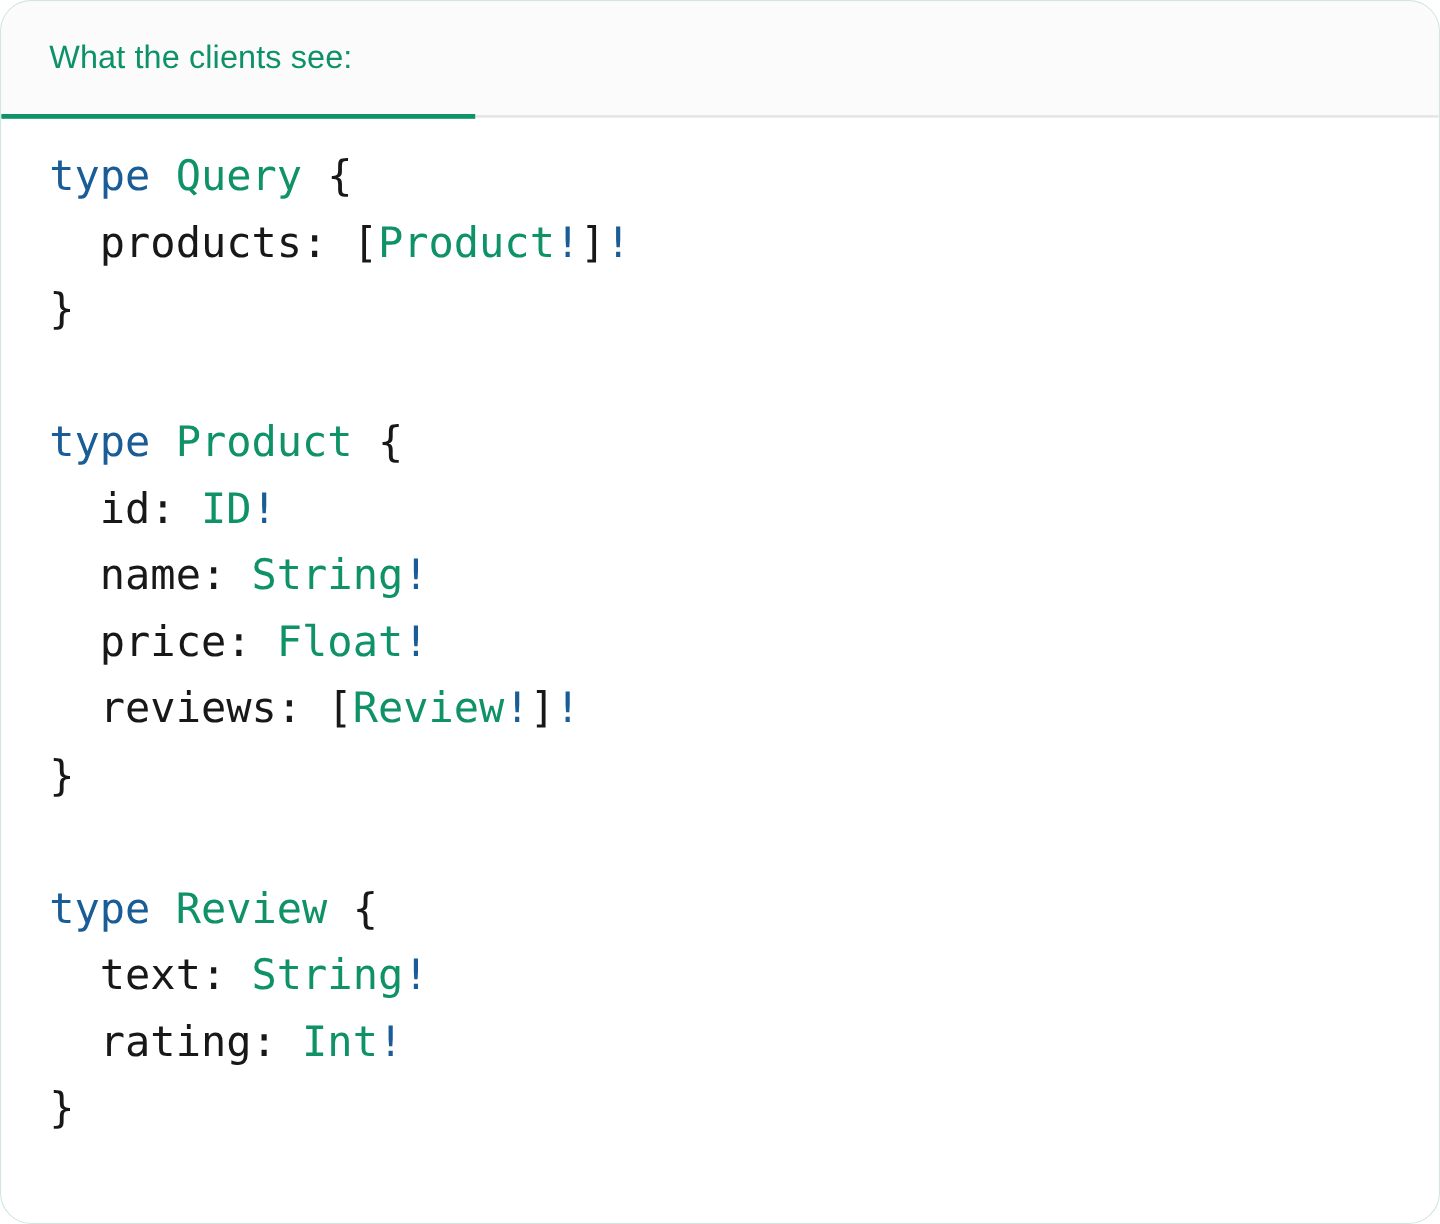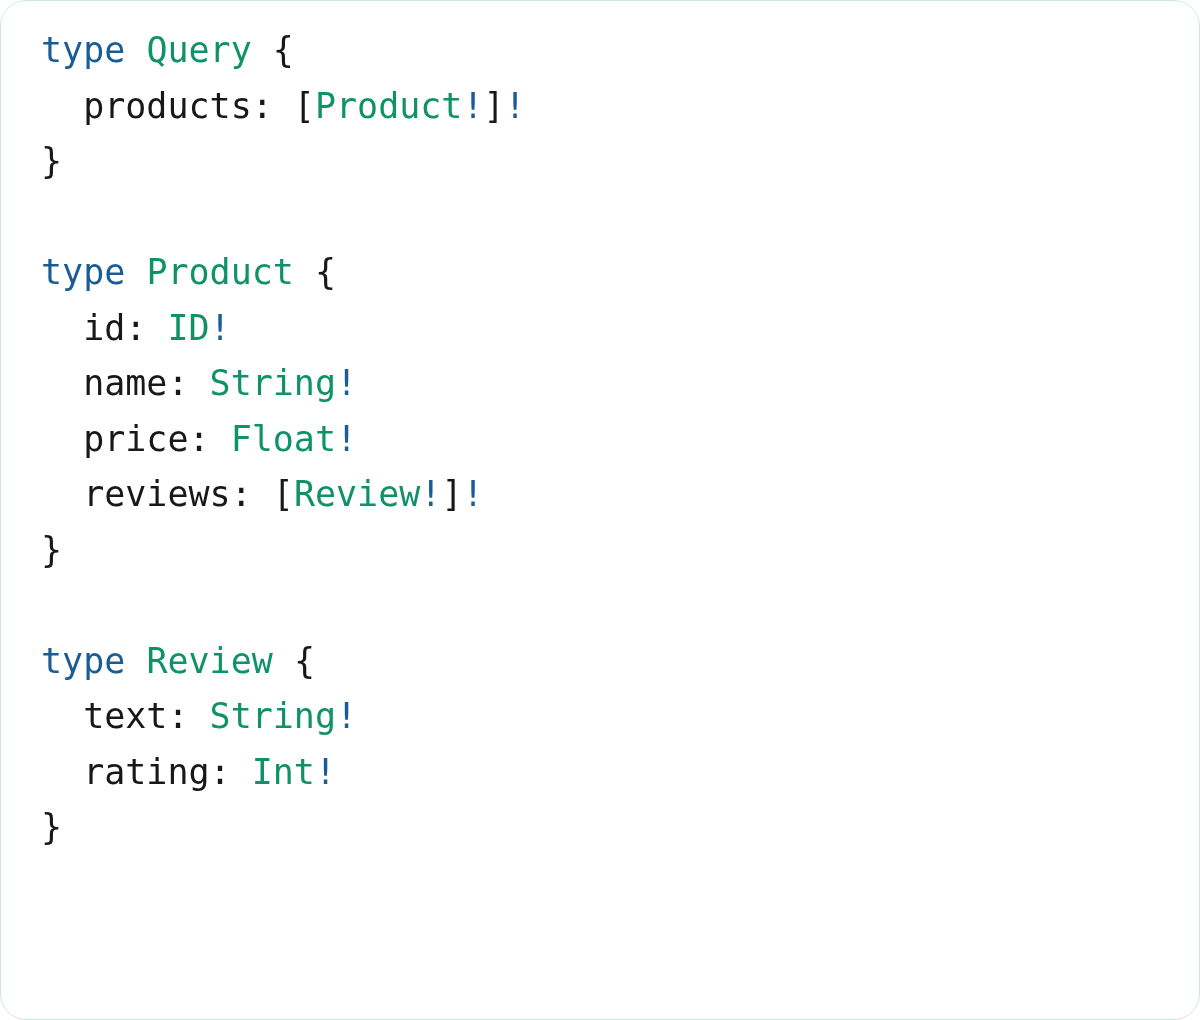--- a/index.html
+++ b/index.html
@@ -101,18 +101,24 @@
   .tok-kw    { color: #1a5d96; }   
   .tok-type  { color: #0f9268; }   
   .tok-field { color: #181818; }
   .tok-bang  { color: #1a5d96; }   
 </style>
 </head>
 <body>
 
 <div class="card">
 
+  <div class="tabstrip">
+    <div class="tab">
+      <span class="tab-label">What the clients see:</span>
+      <span class="tab-underline"></span>
+    </div>
+  </div>
 
   <div class="code-body">
     <pre class="code-block" id="code-block"><span class="code-line"><span class="tok-kw">type</span><span class="tok-field"> </span><span class="tok-type">Query</span><span class="tok-field"> {</span></span><span class="code-line"><span class="tok-field">  products: [</span><span class="tok-type">Product</span><span class="tok-bang">!</span><span class="tok-field">]</span><span class="tok-bang">!</span></span><span class="code-line"><span class="tok-field">}</span></span><span class="code-line blank">&nbsp;</span><span class="code-line"><span class="tok-kw">type</span><span class="tok-field"> </span><span class="tok-type">Product</span><span class="tok-field"> {</span></span><span class="code-line"><span class="tok-field">  id: </span><span class="tok-type">ID</span><span class="tok-bang">!</span></span><span class="code-line"><span class="tok-field">  name: </span><span class="tok-type">String</span><span class="tok-bang">!</span></span><span class="code-line"><span class="tok-field">  price: </span><span class="tok-type">Float</span><span class="tok-bang">!</span></span><span class="code-line"><span class="tok-field">  reviews: [</span><span class="tok-type">Review</span><span class="tok-bang">!</span><span class="tok-field">]</span><span class="tok-bang">!</span></span><span class="code-line"><span class="tok-field">}</span></span><span class="code-line blank">&nbsp;</span><span class="code-line"><span class="tok-kw">type</span><span class="tok-field"> </span><span class="tok-type">Review</span><span class="tok-field"> {</span></span><span class="code-line"><span class="tok-field">  text: </span><span class="tok-type">String</span><span class="tok-bang">!</span></span><span class="code-line"><span class="tok-field">  rating: </span><span class="tok-type">Int</span><span class="tok-bang">!</span></span><span class="code-line"><span class="tok-field">}</span></span></pre>
   </div>
 
 </div>
 
 </body></html>

